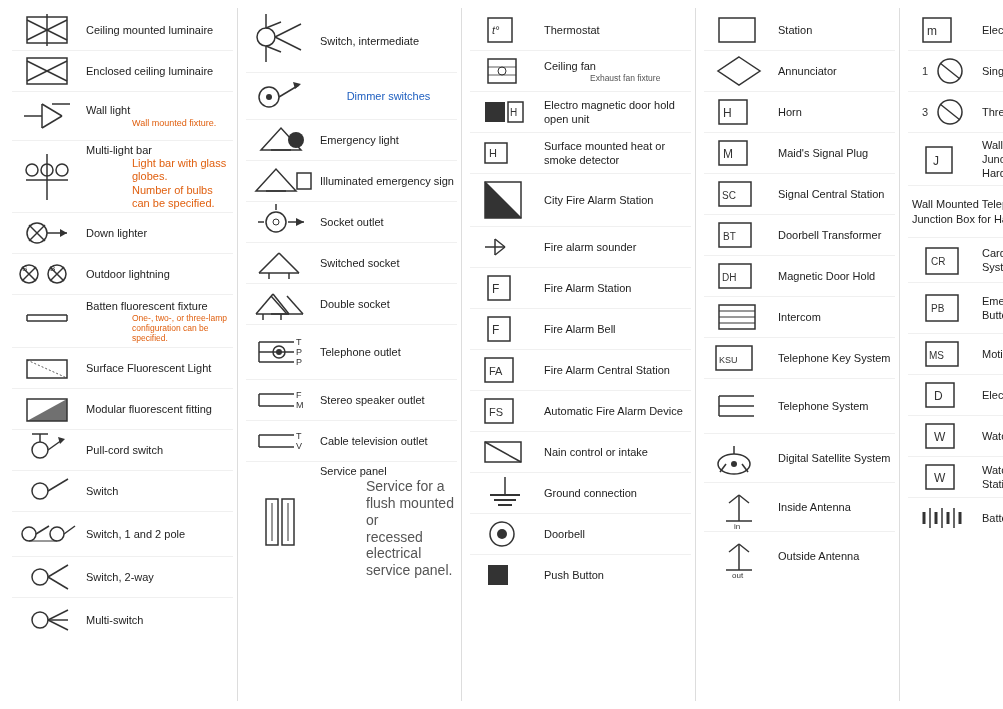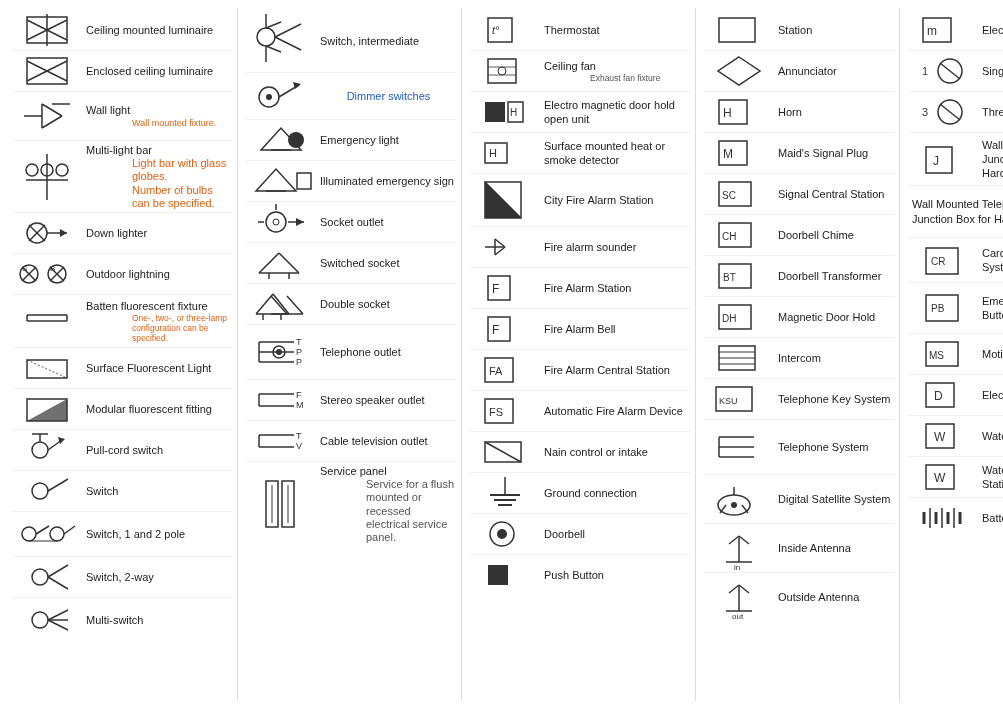--- a/index.html
+++ b/index.html
@@ -435,21 +435,21 @@
       <div class="symbol-area">
         <svg width="55" height="58">
           <rect x="12" y="6" width="12" height="46" fill="none" stroke="#333" stroke-width="1.5"></rect>
           <rect x="28" y="6" width="12" height="46" fill="none" stroke="#333" stroke-width="1.5"></rect>
           <line x1="18" y1="10" x2="18" y2="48" stroke="#333" stroke-width="1"></line>
           <line x1="34" y1="10" x2="34" y2="48" stroke="#333" stroke-width="1"></line>
         </svg>
       </div>
       <div class="label-area">
         <div class="main-label">Service panel</div>
-        <div class="sub-label" style="color:#555;font-size:11px;white-space:pre-line">Service for a flush mounted or
+        <div class="sub-label" style="color:#555;font-size:14px;white-space:pre-line">Service for a flush mounted or
 recessed electrical service panel.</div>
       </div>
     </div>
 
   </div>
 
   <div class="column">
 
     <div class="symbol-row">
       <div class="symbol-area">
@@ -682,31 +682,20 @@
         <svg width="50" height="36">
           <rect x="5" y="6" width="32" height="24" fill="none" stroke="#333" stroke-width="1.5"></rect>
           <text x="8" y="23" font-size="10" fill="#333">SC</text>
         </svg>
       </div>
       <div class="label-area">
         <div class="main-label">Signal Central Station</div>
       </div>
     </div>
 
-    <div class="symbol-row">
-      <div class="symbol-area">
-        <svg width="50" height="36">
-          <rect x="5" y="6" width="32" height="24" fill="none" stroke="#333" stroke-width="1.5"></rect>
-          <text x="8" y="23" font-size="10" fill="#333">CH</text>
-        </svg>
-      </div>
-      <div class="label-area">
-        <div class="main-label">Doorbell Chime</div>
-      </div>
-    </div>
 
     <div class="symbol-row">
       <div class="symbol-area">
         <svg width="50" height="36">
           <rect x="5" y="6" width="32" height="24" fill="none" stroke="#333" stroke-width="1.5"></rect>
           <text x="9" y="23" font-size="10" fill="#333">BT</text>
         </svg>
       </div>
       <div class="label-area">
         <div class="main-label">Doorbell Transformer</div>

